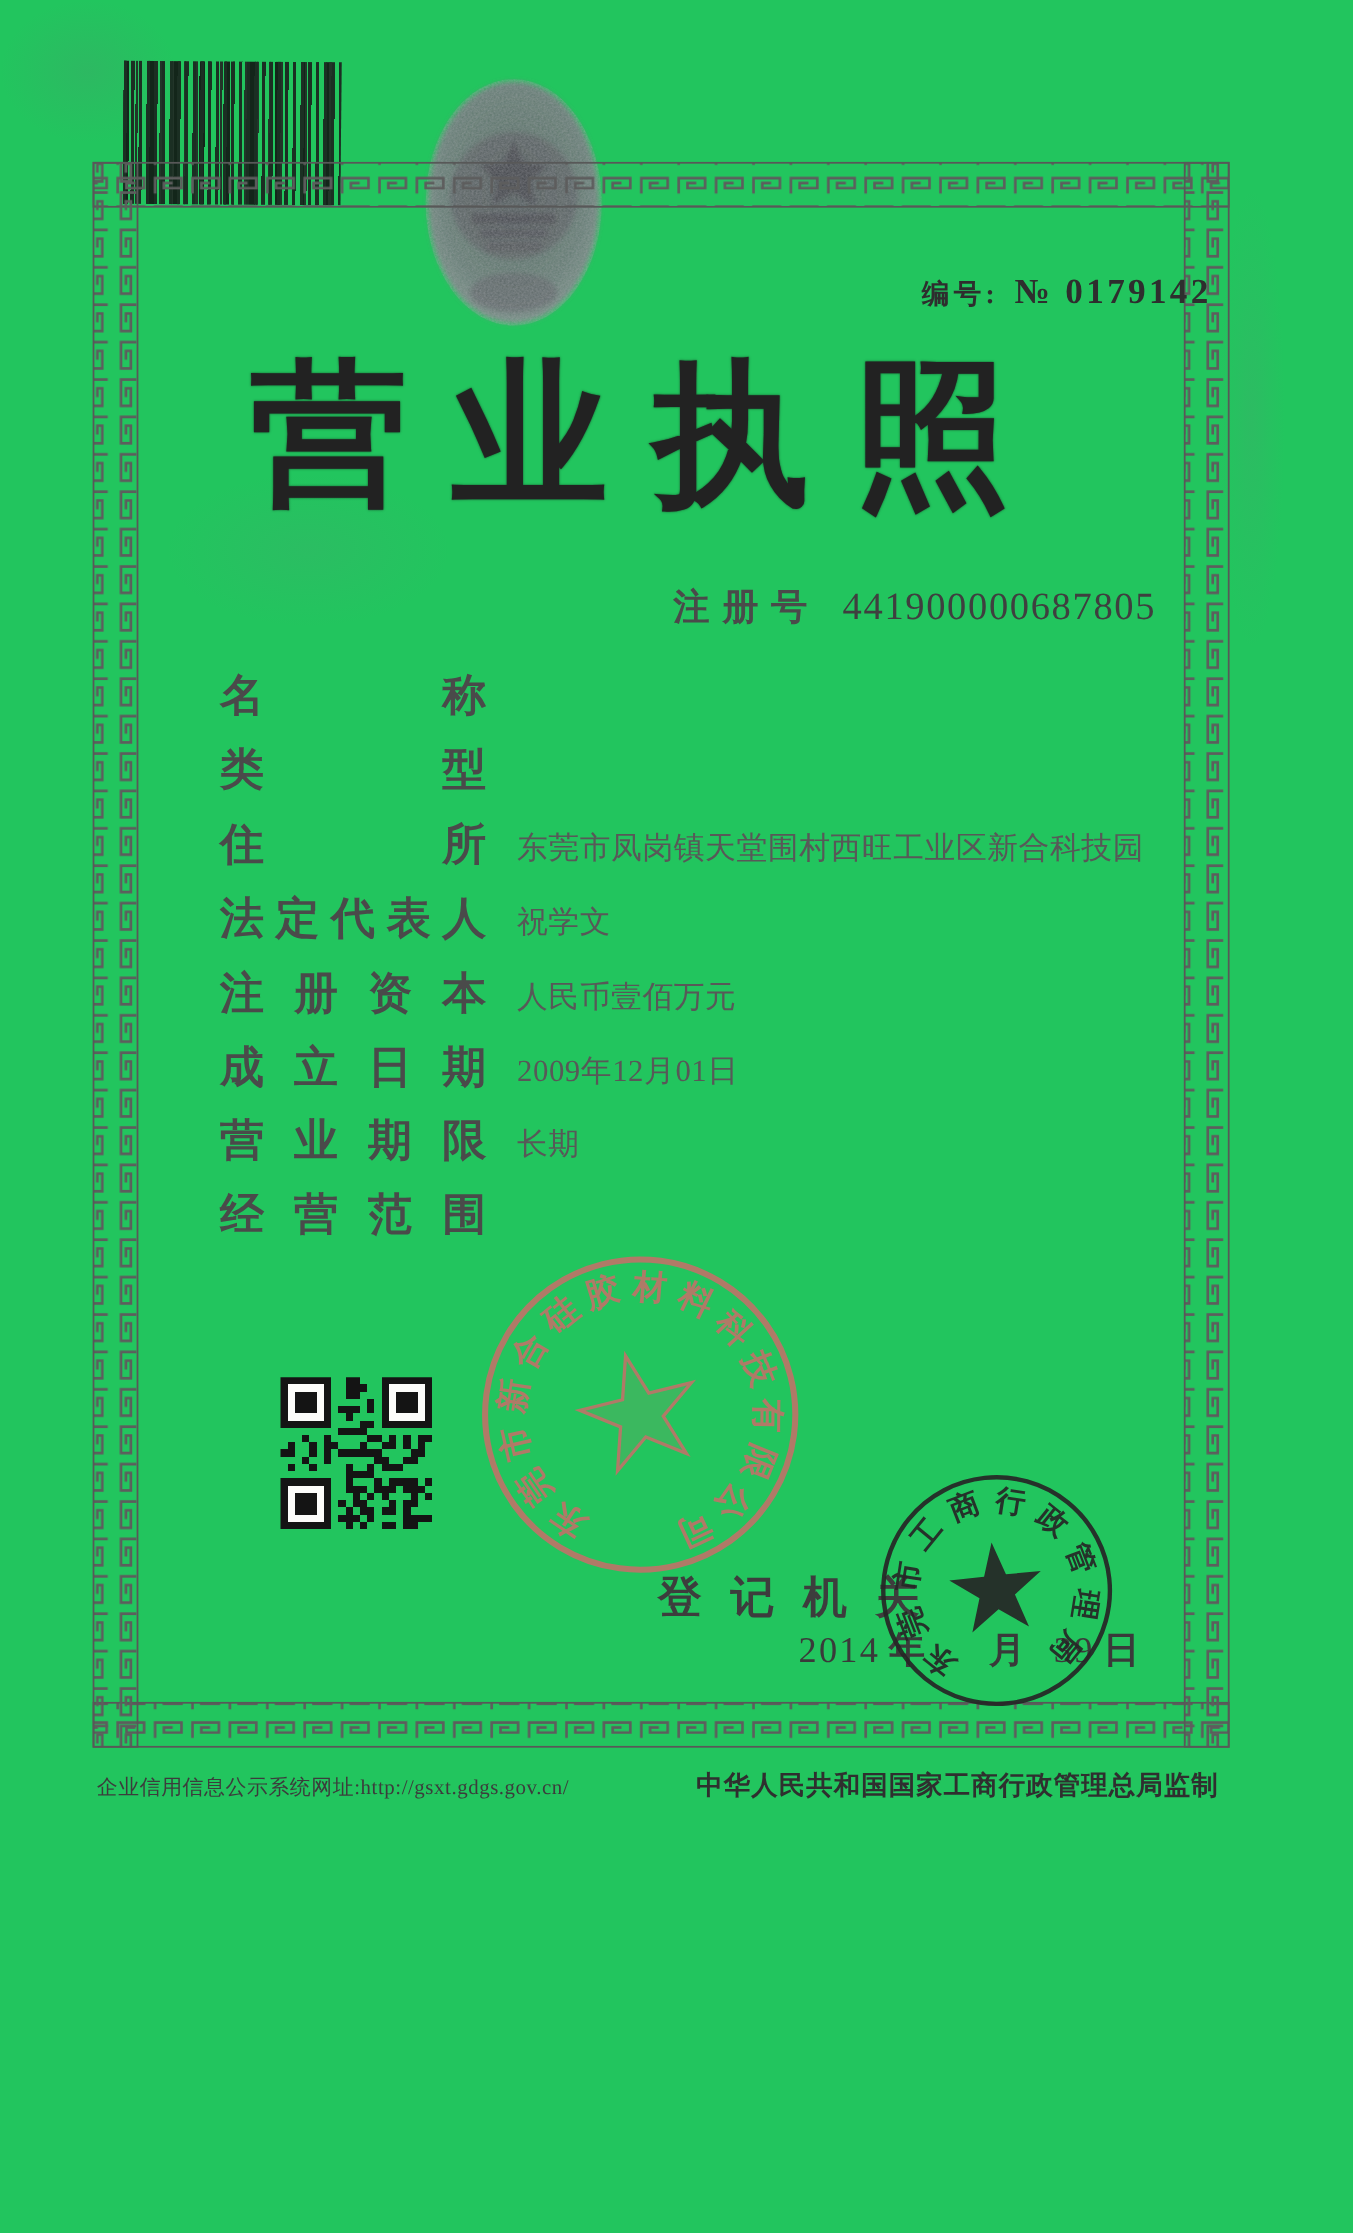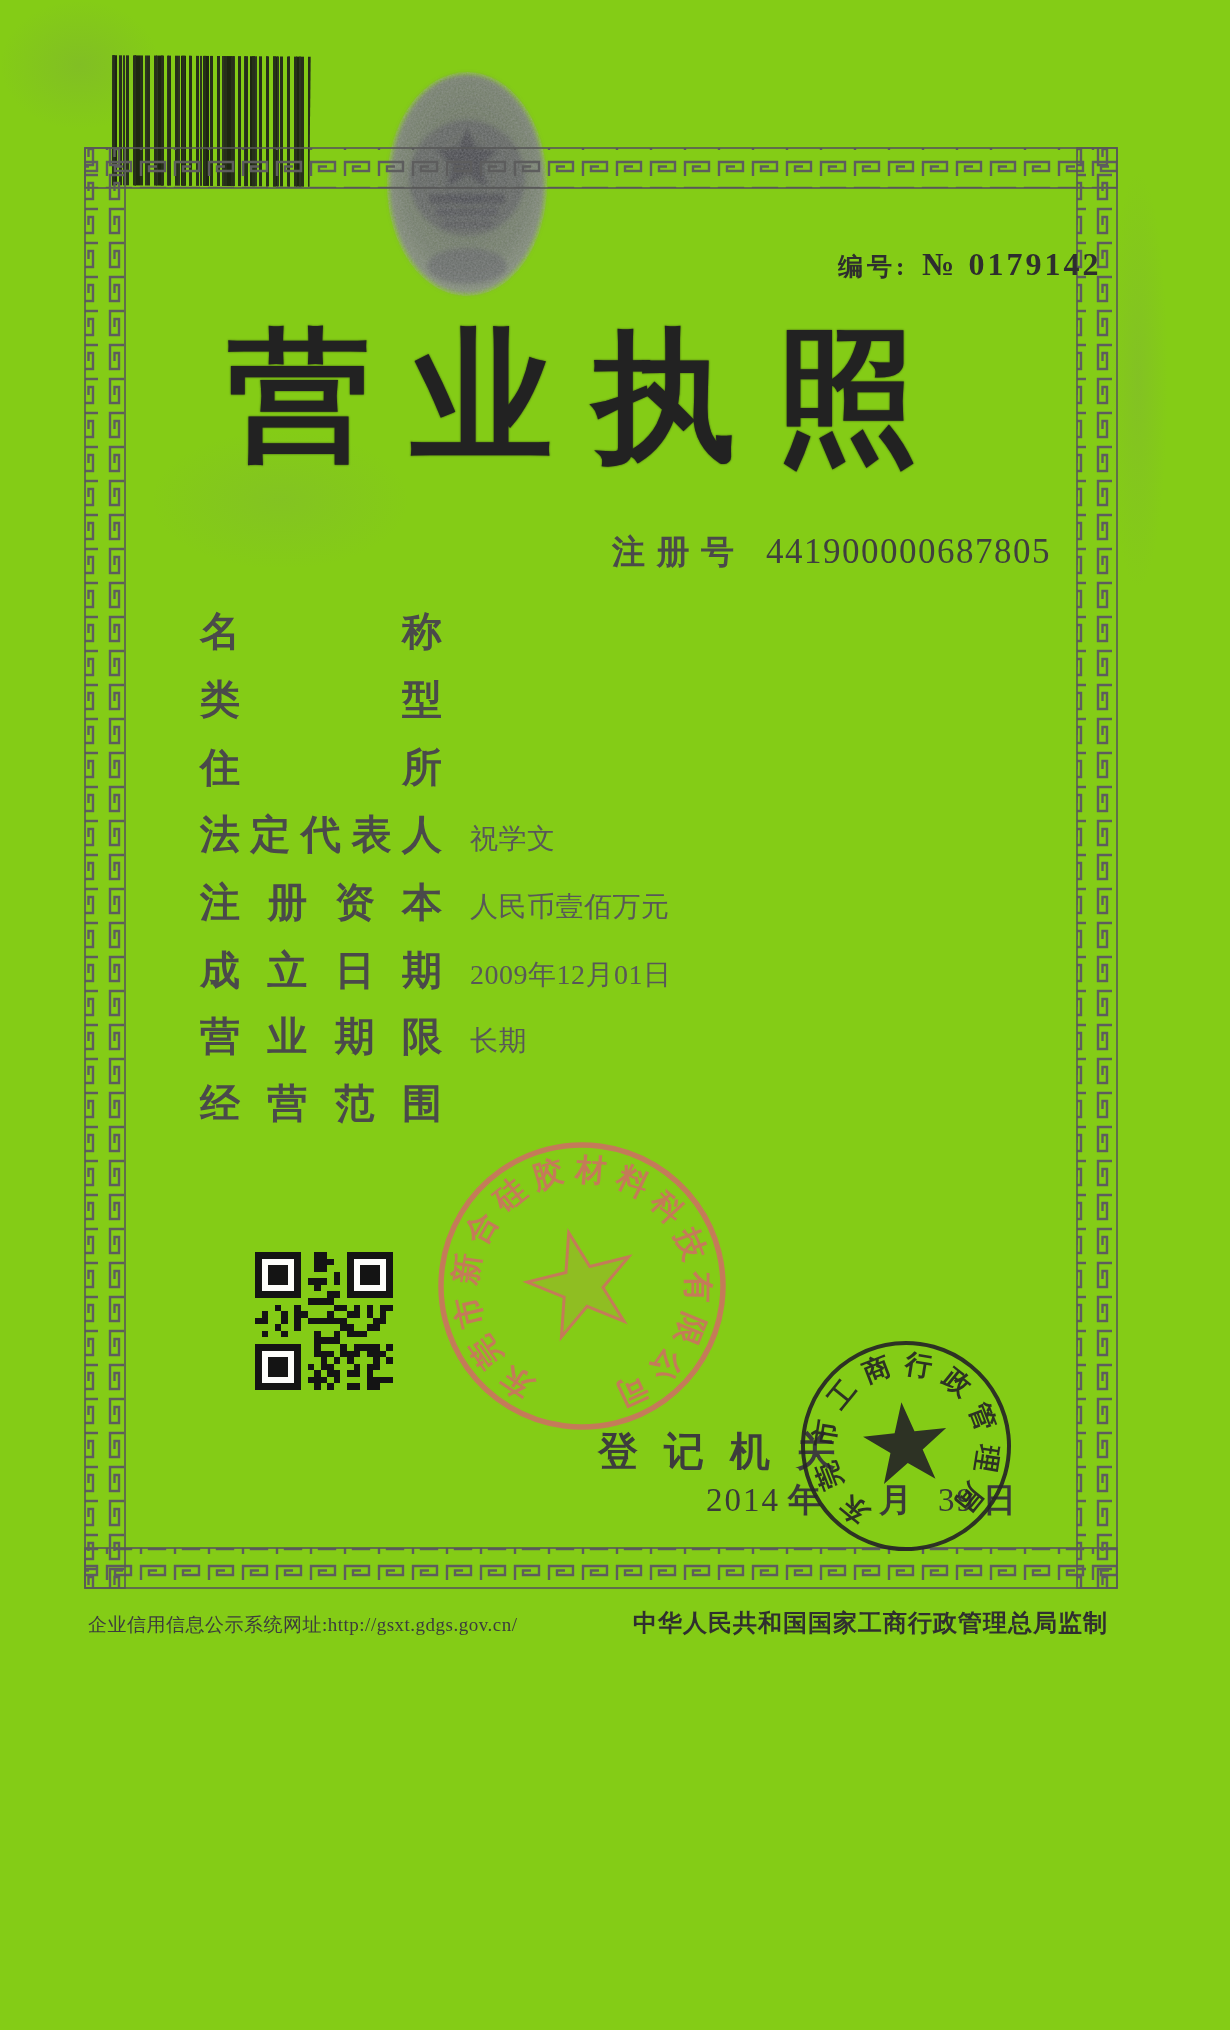--- a/index.html
+++ b/index.html
@@ -1,16 +1,16 @@
 <!DOCTYPE html>
 <html><head>
 <meta charset="utf-8">
 <style>
   html,body{margin:0;padding:0;background:#ffffff;}
-  .page{position:relative;width:1230px;height:2030px;background:#84cc16;overflow:hidden;
+  .page{position:relative;width:1230px;height:2030px;background:#22c55e;overflow:hidden;
         font-family:"Liberation Serif","DejaVu Serif",serif;color:#444;}
   .blotch{position:absolute;pointer-events:none;}
 
   
   .barcode{position:absolute;left:112px;top:56px;width:198px;height:130px;transform:rotate(.4deg);
     background:
       repeating-linear-gradient(90deg,#1b1b1b 0 3px,transparent 3px 7px),
       repeating-linear-gradient(90deg,#222 0 2px,transparent 2px 11px),
       repeating-linear-gradient(90deg,#111 0 5px,transparent 5px 23px);
     opacity:.88;}
@@ -40,21 +40,21 @@
   .scope{font-size:23.5px;line-height:29px;width:597px;text-align:justify;padding-top:4px;color:#4c4c4c;}
 
   .qr{position:absolute;left:255px;top:1252px;width:138px;height:138px;}
 
   .seal{position:absolute;}
   .company-seal{left:432px;top:1136px;transform:rotate(-14deg);opacity:.8;}
   .registry-seal{left:786px;top:1326px;transform:rotate(-6deg);opacity:.92;}
   .seal text{font-family:"Liberation Sans","DejaVu Sans",sans-serif;font-weight:700;}
 
   .registrar{position:absolute;left:598px;top:1424px;width:238px;font-size:40px;font-weight:600;color:#3d3d3d;}
-  .date-line{position:absolute;left:706px;top:1478px;display:flex;align-items:baseline;font-size:33px;color:#3a3a3a;}
+  .date-line{position:absolute;left:726px;top:1478px;display:flex;align-items:baseline;font-size:33px;color:#3a3a3a;}
   .date-line .num{font-family:"Liberation Serif",serif;letter-spacing:2px;}
   .date-line .unit{font-weight:600;}
   .gap-month{width:58px;} .gap-day{width:26px;} .gap-small{width:8px;}
 
   .footer-left{position:absolute;left:88px;top:1612px;font-size:19px;color:#3c3c3c;letter-spacing:.5px;}
   .footer-right{position:absolute;right:122px;top:1607px;font-size:24px;font-weight:600;color:#2f2f2f;letter-spacing:1px;}
 </style>
 </head>
 <body>
 
@@ -142,20 +142,21 @@
     <span class="field-label char-justify">
         <span>类</span>
         <span>型</span>
       </span>
   </div>
   <div class="field-row" style="top:746px">
     <span class="field-label char-justify">
         <span>住</span>
         <span>所</span>
       </span>
+    <span class="field-value">东莞市凤岗镇天堂围村西旺工业区新合科技园</span>
   </div>
   <div class="field-row" style="top:813px">
     <span class="field-label char-justify">
         <span>法</span>
         <span>定</span>
         <span>代</span>
         <span>表</span>
         <span>人</span>
       </span>
     <span class="field-value">祝学文</span>

